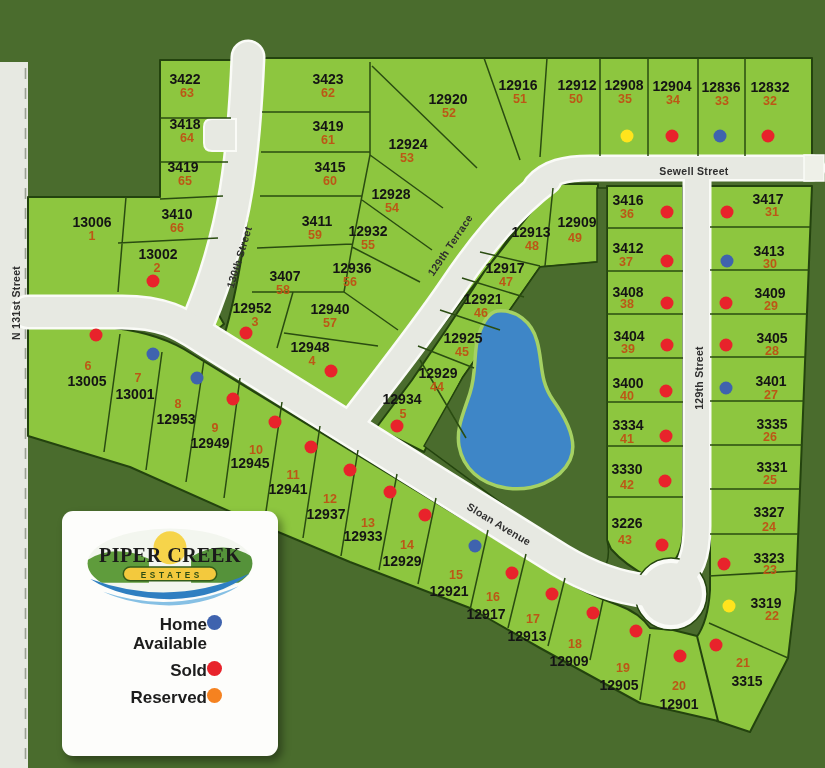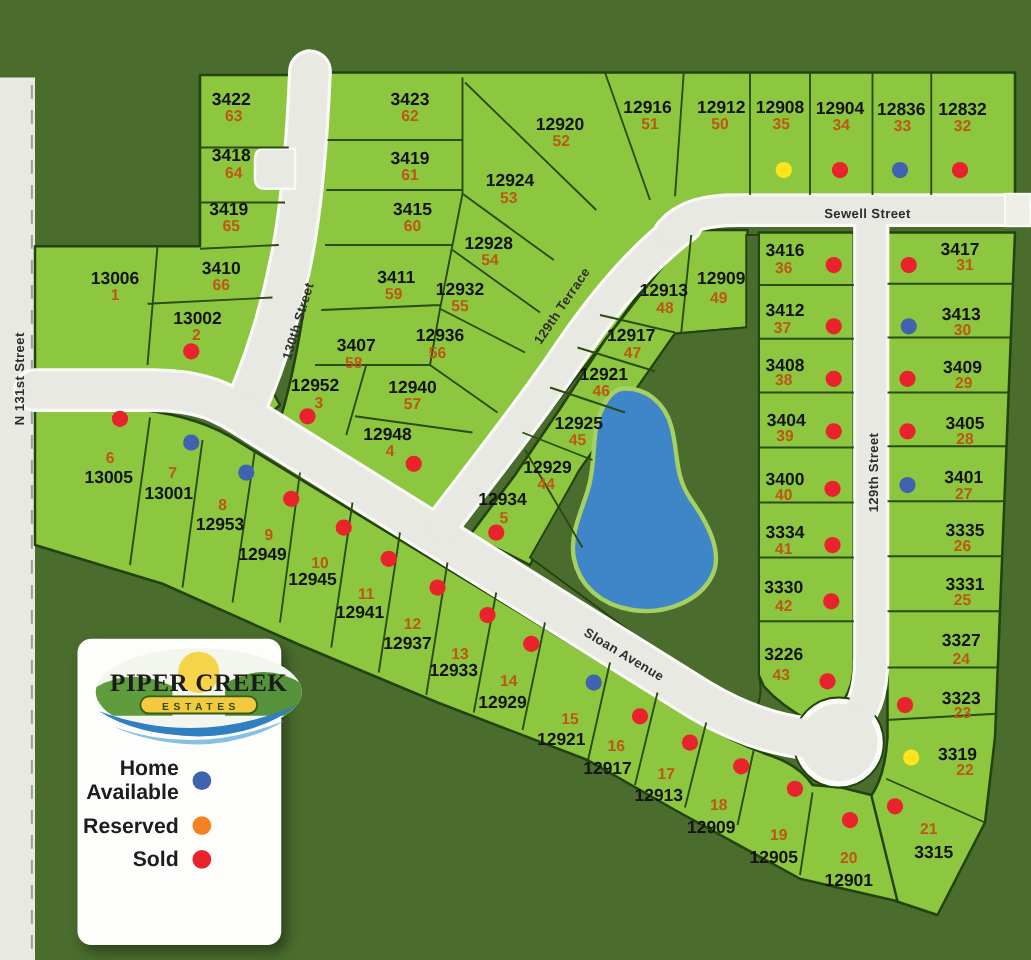--- a/index.html
+++ b/index.html
@@ -3,27 +3,27 @@
 <meta charset="utf-8">
 <style>
   html,body{margin:0;padding:0;background:#222;}
   .stage{position:relative;width:825px;height:768px;overflow:hidden;background:#4a6c2d;font-family:"Liberation Sans",sans-serif;}
   svg{display:block;}
   #map{position:absolute;left:0;top:0;}
   #map text{font-family:"Liberation Sans",sans-serif;}
   #map .addr{font-size:14px;font-weight:bold;fill:#141414;}
   #map .num{font-size:12.5px;font-weight:bold;fill:#bc5716;}
   #map .street{font-size:10.5px;font-weight:bold;fill:#2e2e2e;letter-spacing:.3px;}
-  .legend{position:absolute;left:62px;top:511px;width:163px;height:245px;background:#fdfdfb;border-radius:11px;
-          box-shadow:4px 5px 9px rgba(0,0,0,.38);padding:2px 10px 8px 10px;box-sizing:border-box;}
+  .legend{position:absolute;left:62px;top:511px;width:216px;height:245px;background:#fdfdfb;border-radius:11px;
+          box-shadow:4px 5px 9px rgba(0,0,0,.38);padding:12px 10px 8px 10px;box-sizing:border-box;}
   .logo{width:174px;height:88px;display:block;margin:1px auto 2px auto;}
   .brand-top{font-family:"Liberation Serif",serif;font-weight:bold;font-size:22px;fill:#1b1b1b;letter-spacing:.5px;}
   .brand-banner{font-family:"Liberation Sans",sans-serif;font-weight:bold;font-size:9px;fill:#2e4d14;letter-spacing:4px;}
   .legend-rows{display:flex;flex-direction:column;gap:8px;margin-top:3px;}
-  .legend-row{display:flex;align-items:center;justify-content:flex-end;gap:11px;padding-right:46px;}
+  .legend-row{display:flex;align-items:flex-start;justify-content:flex-end;padding-right:46px;}
   .legend-label{font-size:17px;font-weight:600;color:#1c1c1c;text-align:right;line-height:1.12;max-width:100px;}
   .legend-dot{width:15px;height:15px;border-radius:50%;flex:0 0 auto;}
 </style>
 </head>
 <body>
 
 <div class="stage">
   <svg id="map" width="825" height="768" viewBox="0 0 825 768">
       <rect x="0" y="0" width="825" height="768" fill="#4a6c2d"></rect>
       <rect x="0" y="62" width="28" height="706" fill="#e7e9e2"></rect>
@@ -380,22 +380,22 @@
       <text x="97" y="56.5" text-anchor="middle" class="brand-banner">ESTATES</text>
       <path d="M8,58 Q95,90 182,52 Q148,79 95,80 Q40,79 8,58 Z" fill="#2f7fc1"></path>
       <path d="M22,72 Q95,97 170,66 Q138,86 94,87 Q52,86 22,72 Z" fill="#86c0e4"></path>
     </svg>
     <div class="legend-rows">
       <div class="legend-row">
         <div class="legend-label">Home Available</div>
         <div class="legend-dot" style="background: rgb(63, 99, 174);"></div>
       </div>
       <div class="legend-row">
+        <div class="legend-label">Sold</div>
+        <div class="legend-dot" style="background: rgb(232, 35, 43);"></div>
+      </div>
+      <div class="legend-row">
         <div class="legend-label">Reserved</div>
         <div class="legend-dot" style="background: rgb(245, 130, 32);"></div>
-      </div>
-      <div class="legend-row">
-        <div class="legend-label">Sold</div>
-        <div class="legend-dot" style="background: rgb(232, 35, 43);"></div>
       </div>
     </div>
   </div>
 </div>
 
 </body></html>

